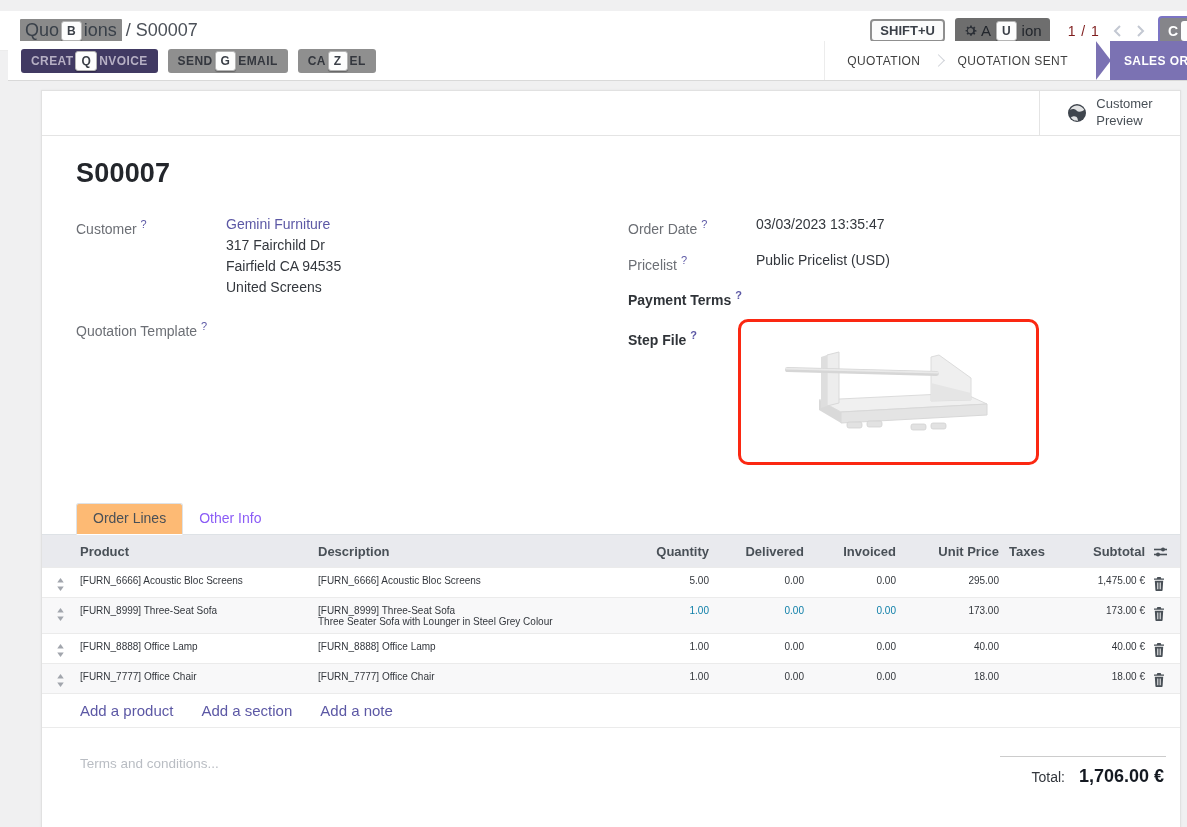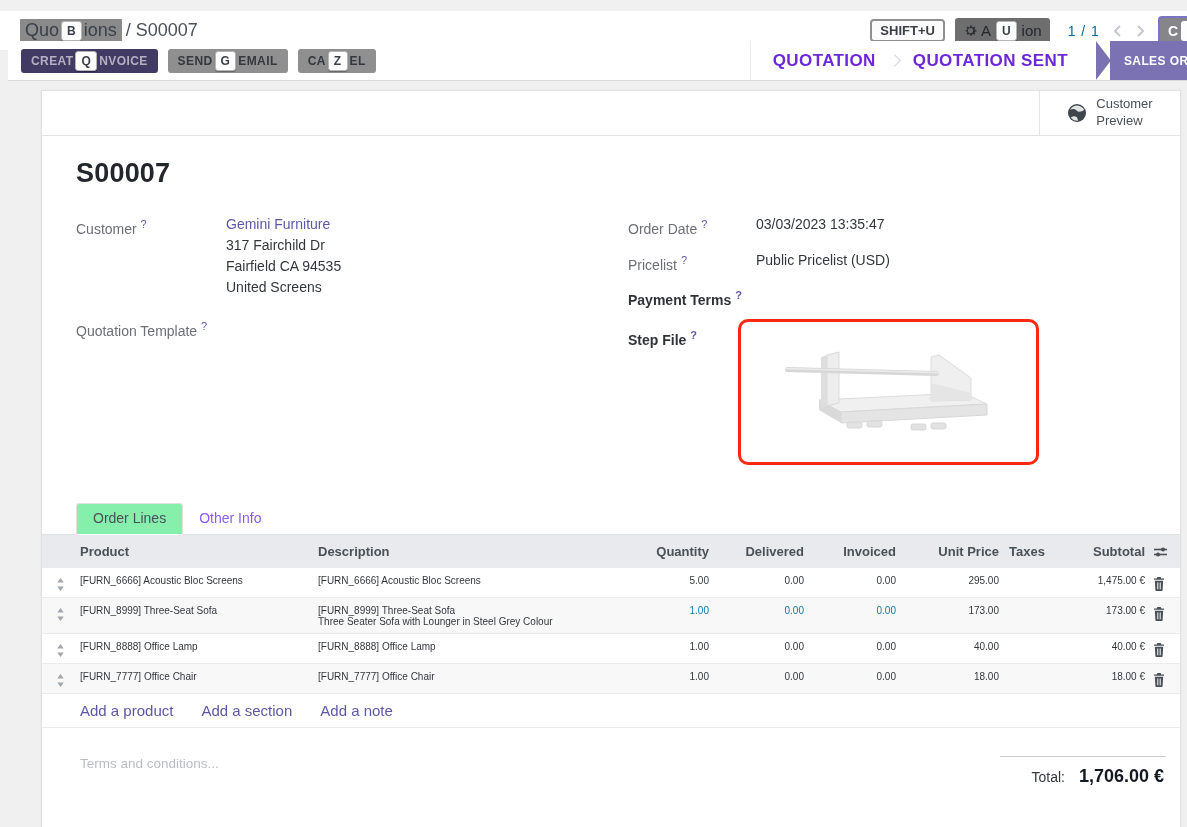--- a/index.html
+++ b/index.html
@@ -31,21 +31,21 @@
   .shortcut-chip {
     background:#fbfbfb; border:2px solid #8f8f8f; border-radius:4px;
     font-size:13px; font-weight:700; color:#3a3f47; padding:2px 8px;
   }
   .action-box {
     background:#6e6e6e; border-radius:3px; padding:3px 8px;
     display:flex; align-items:center; gap:3px;
     color:#22262c; font-size:15px; cursor:pointer;
   }
   .action-box svg { display:block; }
-  .pager { font-size:14px; color:#0369a1; margin-left:8px; letter-spacing:1px; }
+  .pager { font-size:14px; color:#7f1d1d; margin-left:8px; letter-spacing:1px; }
   .pg-btn { display:flex; align-items:center; padding:2px; cursor:pointer; }
   .edge-btn {
     position:relative; margin-right:-14px; background:#85858a;
     border:2px solid #7b74c4; border-radius:4px; color:#fff;
     font-weight:700; font-size:14px; padding:3px 4px 3px 8px;
     display:flex; align-items:center; gap:3px;
   }
   .edge-chip { display:inline-block; width:14px; height:20px; background:#fdfdfd; border-radius:3px 0 0 3px; }
   
   .btnbar {
@@ -56,21 +56,21 @@
   .btn { border:none; border-radius:3px; font-size:12px; font-weight:700;
     letter-spacing:.4px; padding:4px 10px; margin-right:10px; cursor:pointer;
     display:inline-flex; align-items:center; font-family:"Liberation Sans", sans-serif; }
   .btn .chip { margin:-2px 2px; }
   .btn-primary { background:#413a63; color:#b6b0c4; }
   .btn-gray { background:#8f8f8f; color:#34373e; }
   .statusbar {
     margin-left:auto; height:100%; display:flex; align-items:center;
     border-left:1px solid #ececec; padding-left:4px; overflow:visible;
   }
-  .stage { font-size:17px; font-weight:700; letter-spacing:.4px; color:#6d28d9;
+  .stage { font-size:12px; font-weight:400; letter-spacing:.4px; color:#404040;
     padding:0 18px; cursor:pointer; white-space:nowrap; }
   .stage-sep { width:9px; height:9px; border-top:1px solid #cfd2d8; border-right:1px solid #cfd2d8;
     transform:rotate(45deg); margin:0 -4px; flex:none; }
   .stage-active-wrap { display:flex; height:100%; margin-left:10px; margin-right:-46px; }
   .stage-arrow { width:15px; height:100%; background:#7b72b3;
     clip-path:polygon(0 0, 100% 50%, 0 100%); flex:none; }
   .stage-active { background:#7b72b3; color:#fff; display:flex; align-items:center;
     font-size:12px; font-weight:700; letter-spacing:.4px; padding:0 26px 0 14px;
     margin-left:-1px; white-space:nowrap; cursor:pointer; }
   
@@ -104,21 +104,21 @@
     width:301px; height:146px; border:3px solid #fb2812; border-radius:10px;
     background:#fff; display:flex; align-items:center; justify-content:center;
     margin-top:-6px; cursor:pointer;
   }
   .stepbox svg { transform:translateY(-6px); }
   
   .tabs { display:flex; align-items:flex-end; padding-left:34px; margin-top:27px;
     border-bottom:1px solid #dee2e6; height:33px; }
   .tab { font-size:14px; padding:6px 16px 8px; color:#8b5cf6; cursor:pointer; }
   .tab.active {
-    color:#495057; font-weight:500; background:#86efac;
+    color:#495057; font-weight:500; background:#fdba74;
     border:1px solid #dee2e6; border-bottom:1px solid #fff;
     border-radius:3px 3px 0 0; margin-bottom:-1px;
   }
   
   .grid { display:grid; grid-template-columns:36px 238px 305px 90px 95px 92px 103px 46px 100px 35px; }
   .thead { background:#e9eaee; }
   .thead > div { font-size:13px; font-weight:700; color:#495057; padding:9px 2px 8px; }
   .num { text-align:right; }
   .trow > div { padding:7px 2px 6px; font-size:10px; }
   .trow { border-top:1px solid #ebebeb; }

